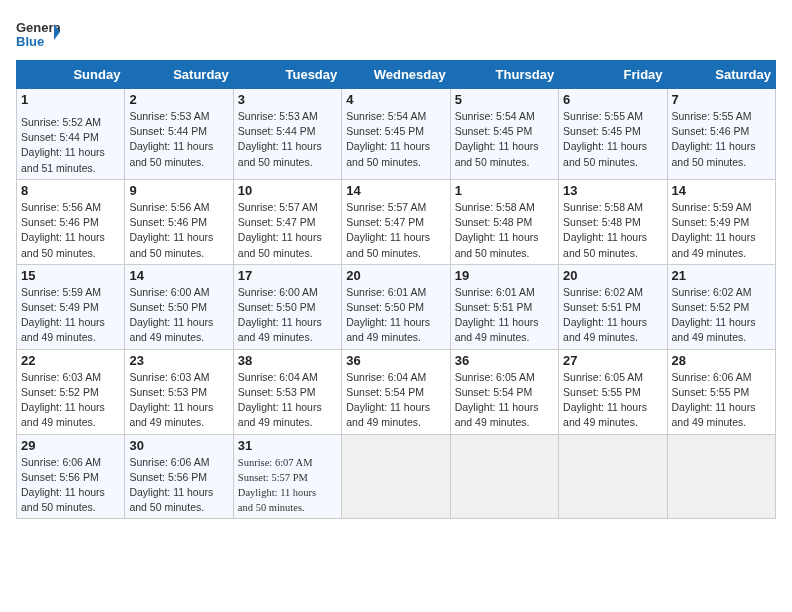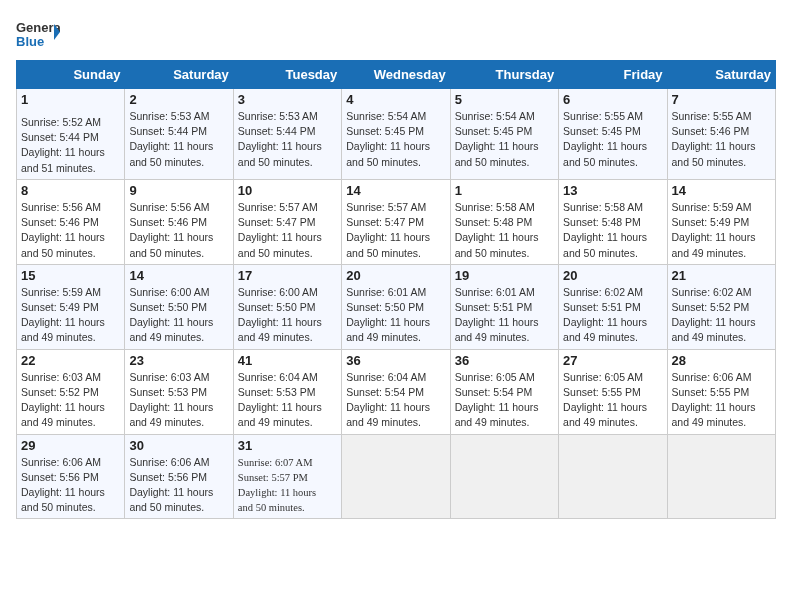--- a/index.html
+++ b/index.html
@@ -272,21 +272,21 @@
 and 49 minutes.</div>
         </td>
         <td>
           <span class="day-num">23</span>
           <div class="day-info" style="white-space: pre-line;">Sunrise: 6:03 AM
 Sunset: 5:53 PM
 Daylight: 11 hours
 and 49 minutes.</div>
         </td>
         <td>
-          <span class="day-num">41</span>
+          <span class="day-num">38</span>
           <div class="day-info" style="white-space: pre-line;">Sunrise: 6:04 AM
 Sunset: 5:53 PM
 Daylight: 11 hours
 and 49 minutes.</div>
         </td>
         <td>
           <span class="day-num">36</span>
           <div class="day-info" style="white-space: pre-line;">Sunrise: 6:04 AM
 Sunset: 5:54 PM
 Daylight: 11 hours

